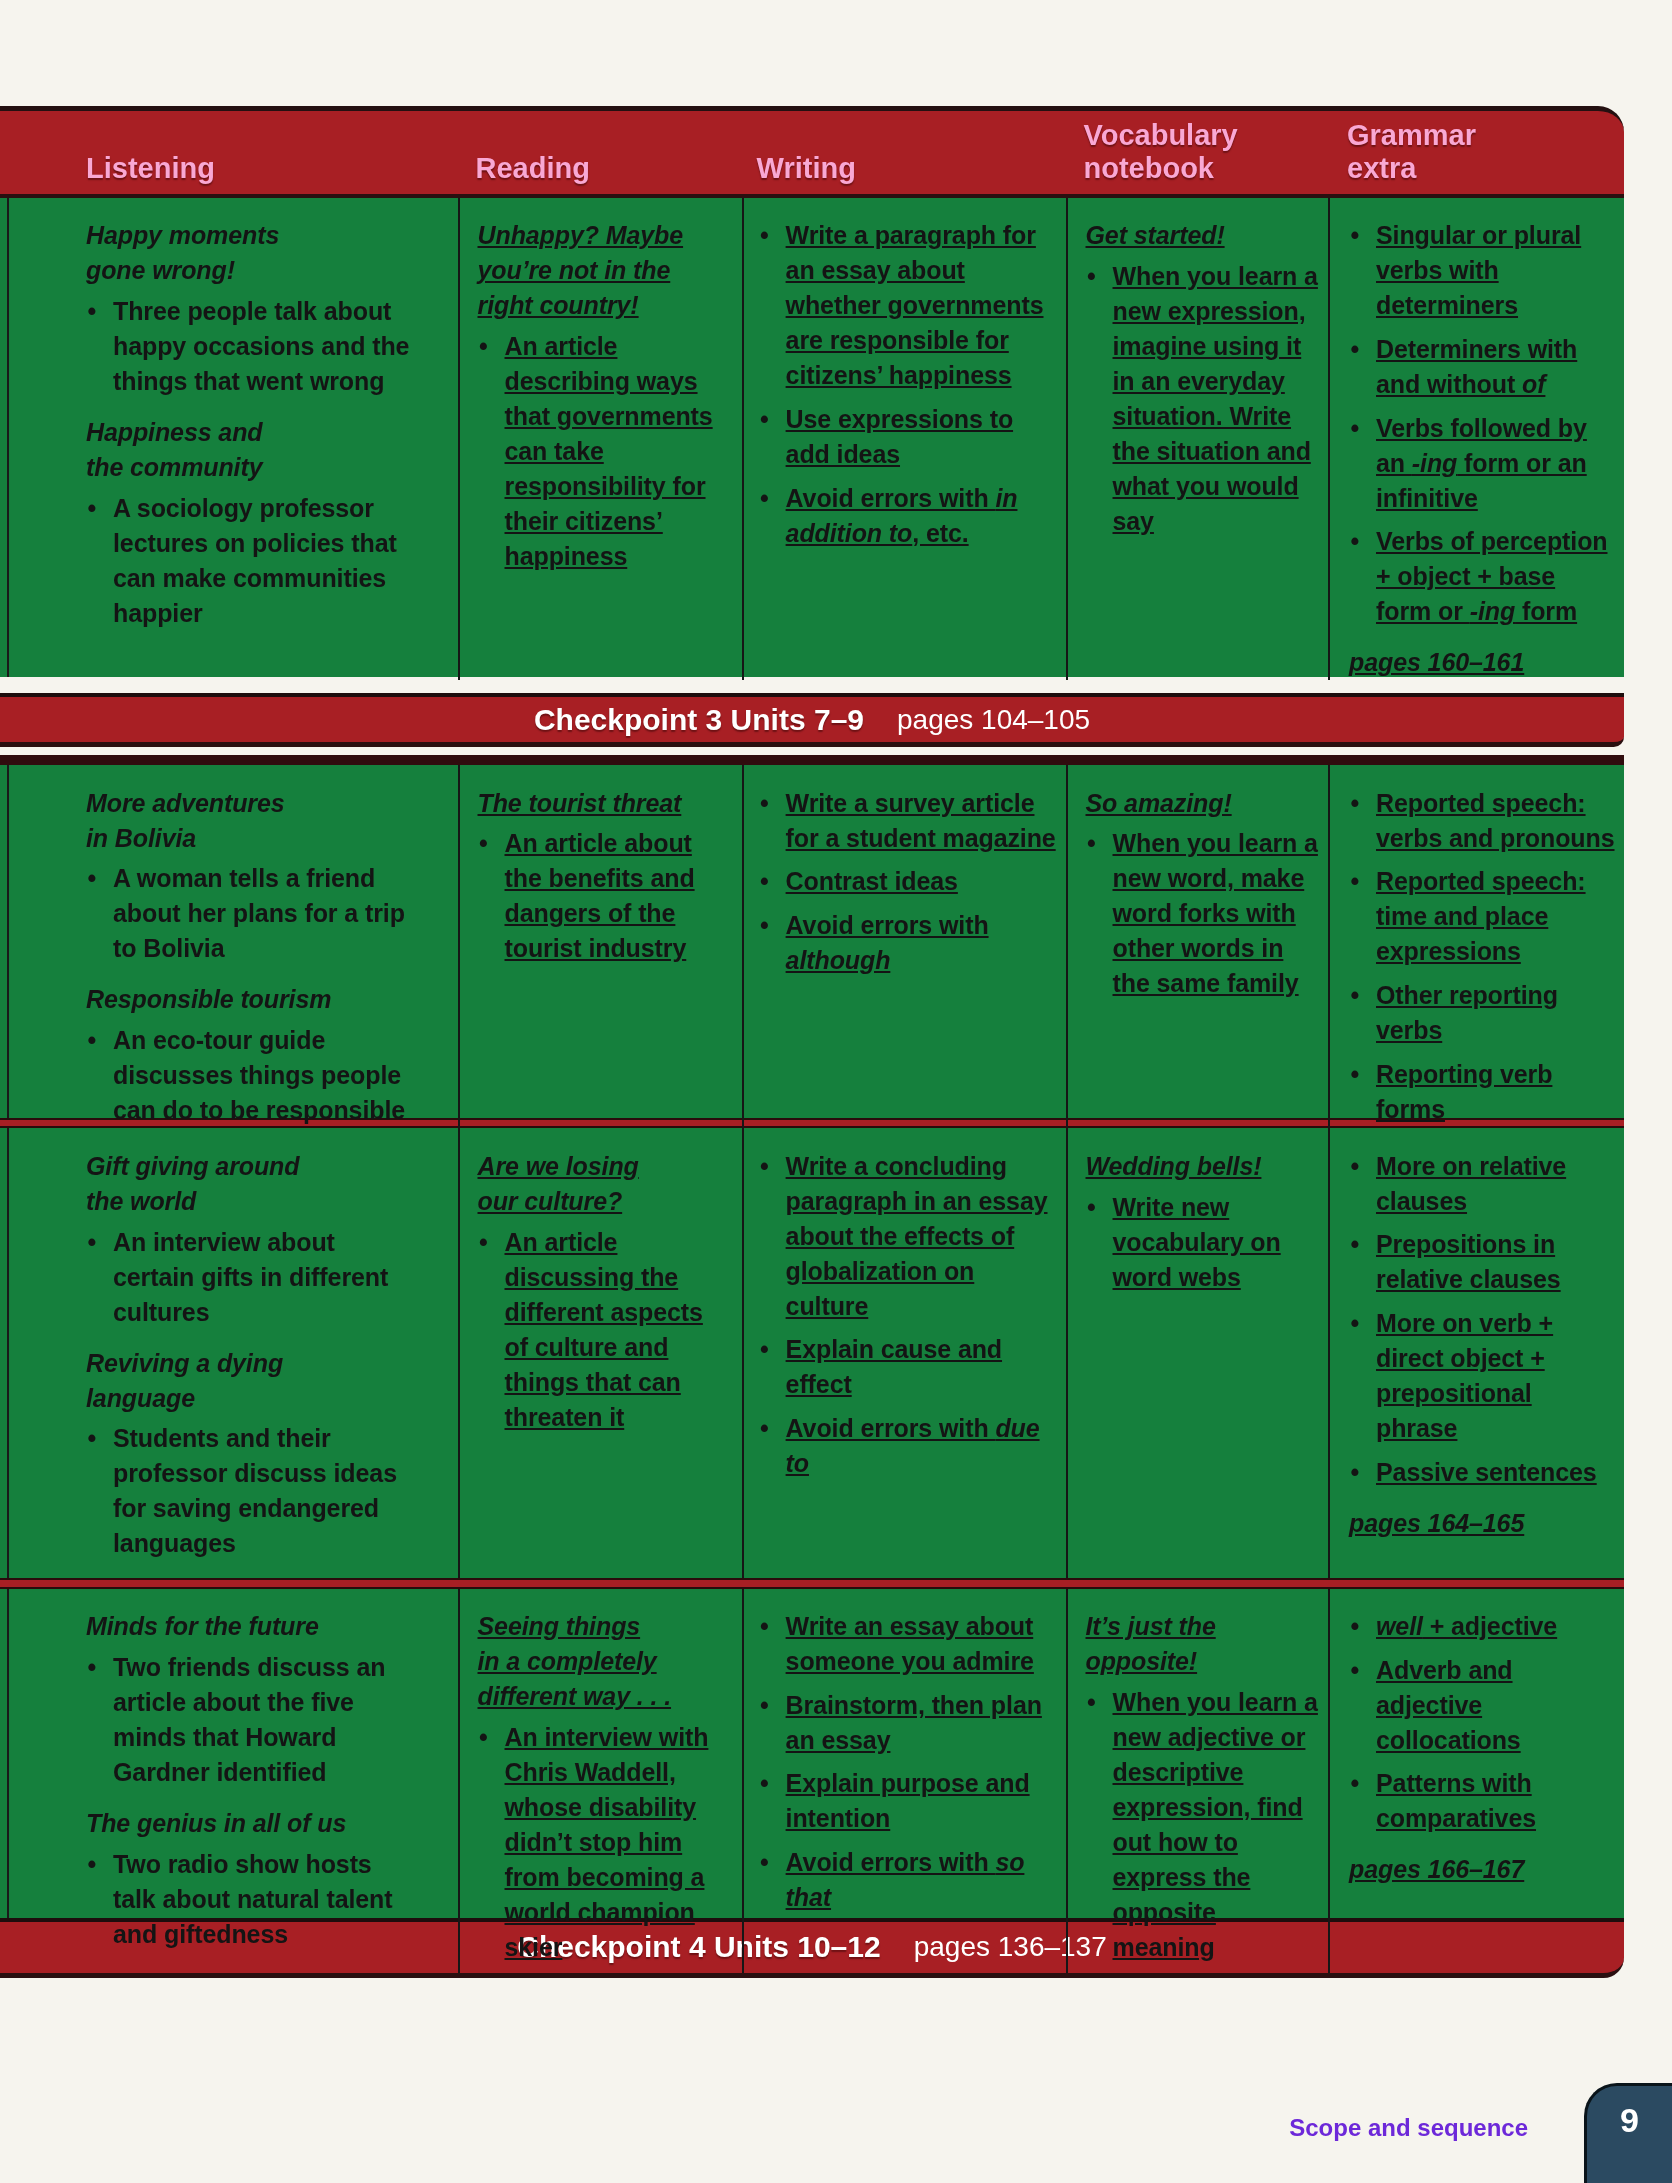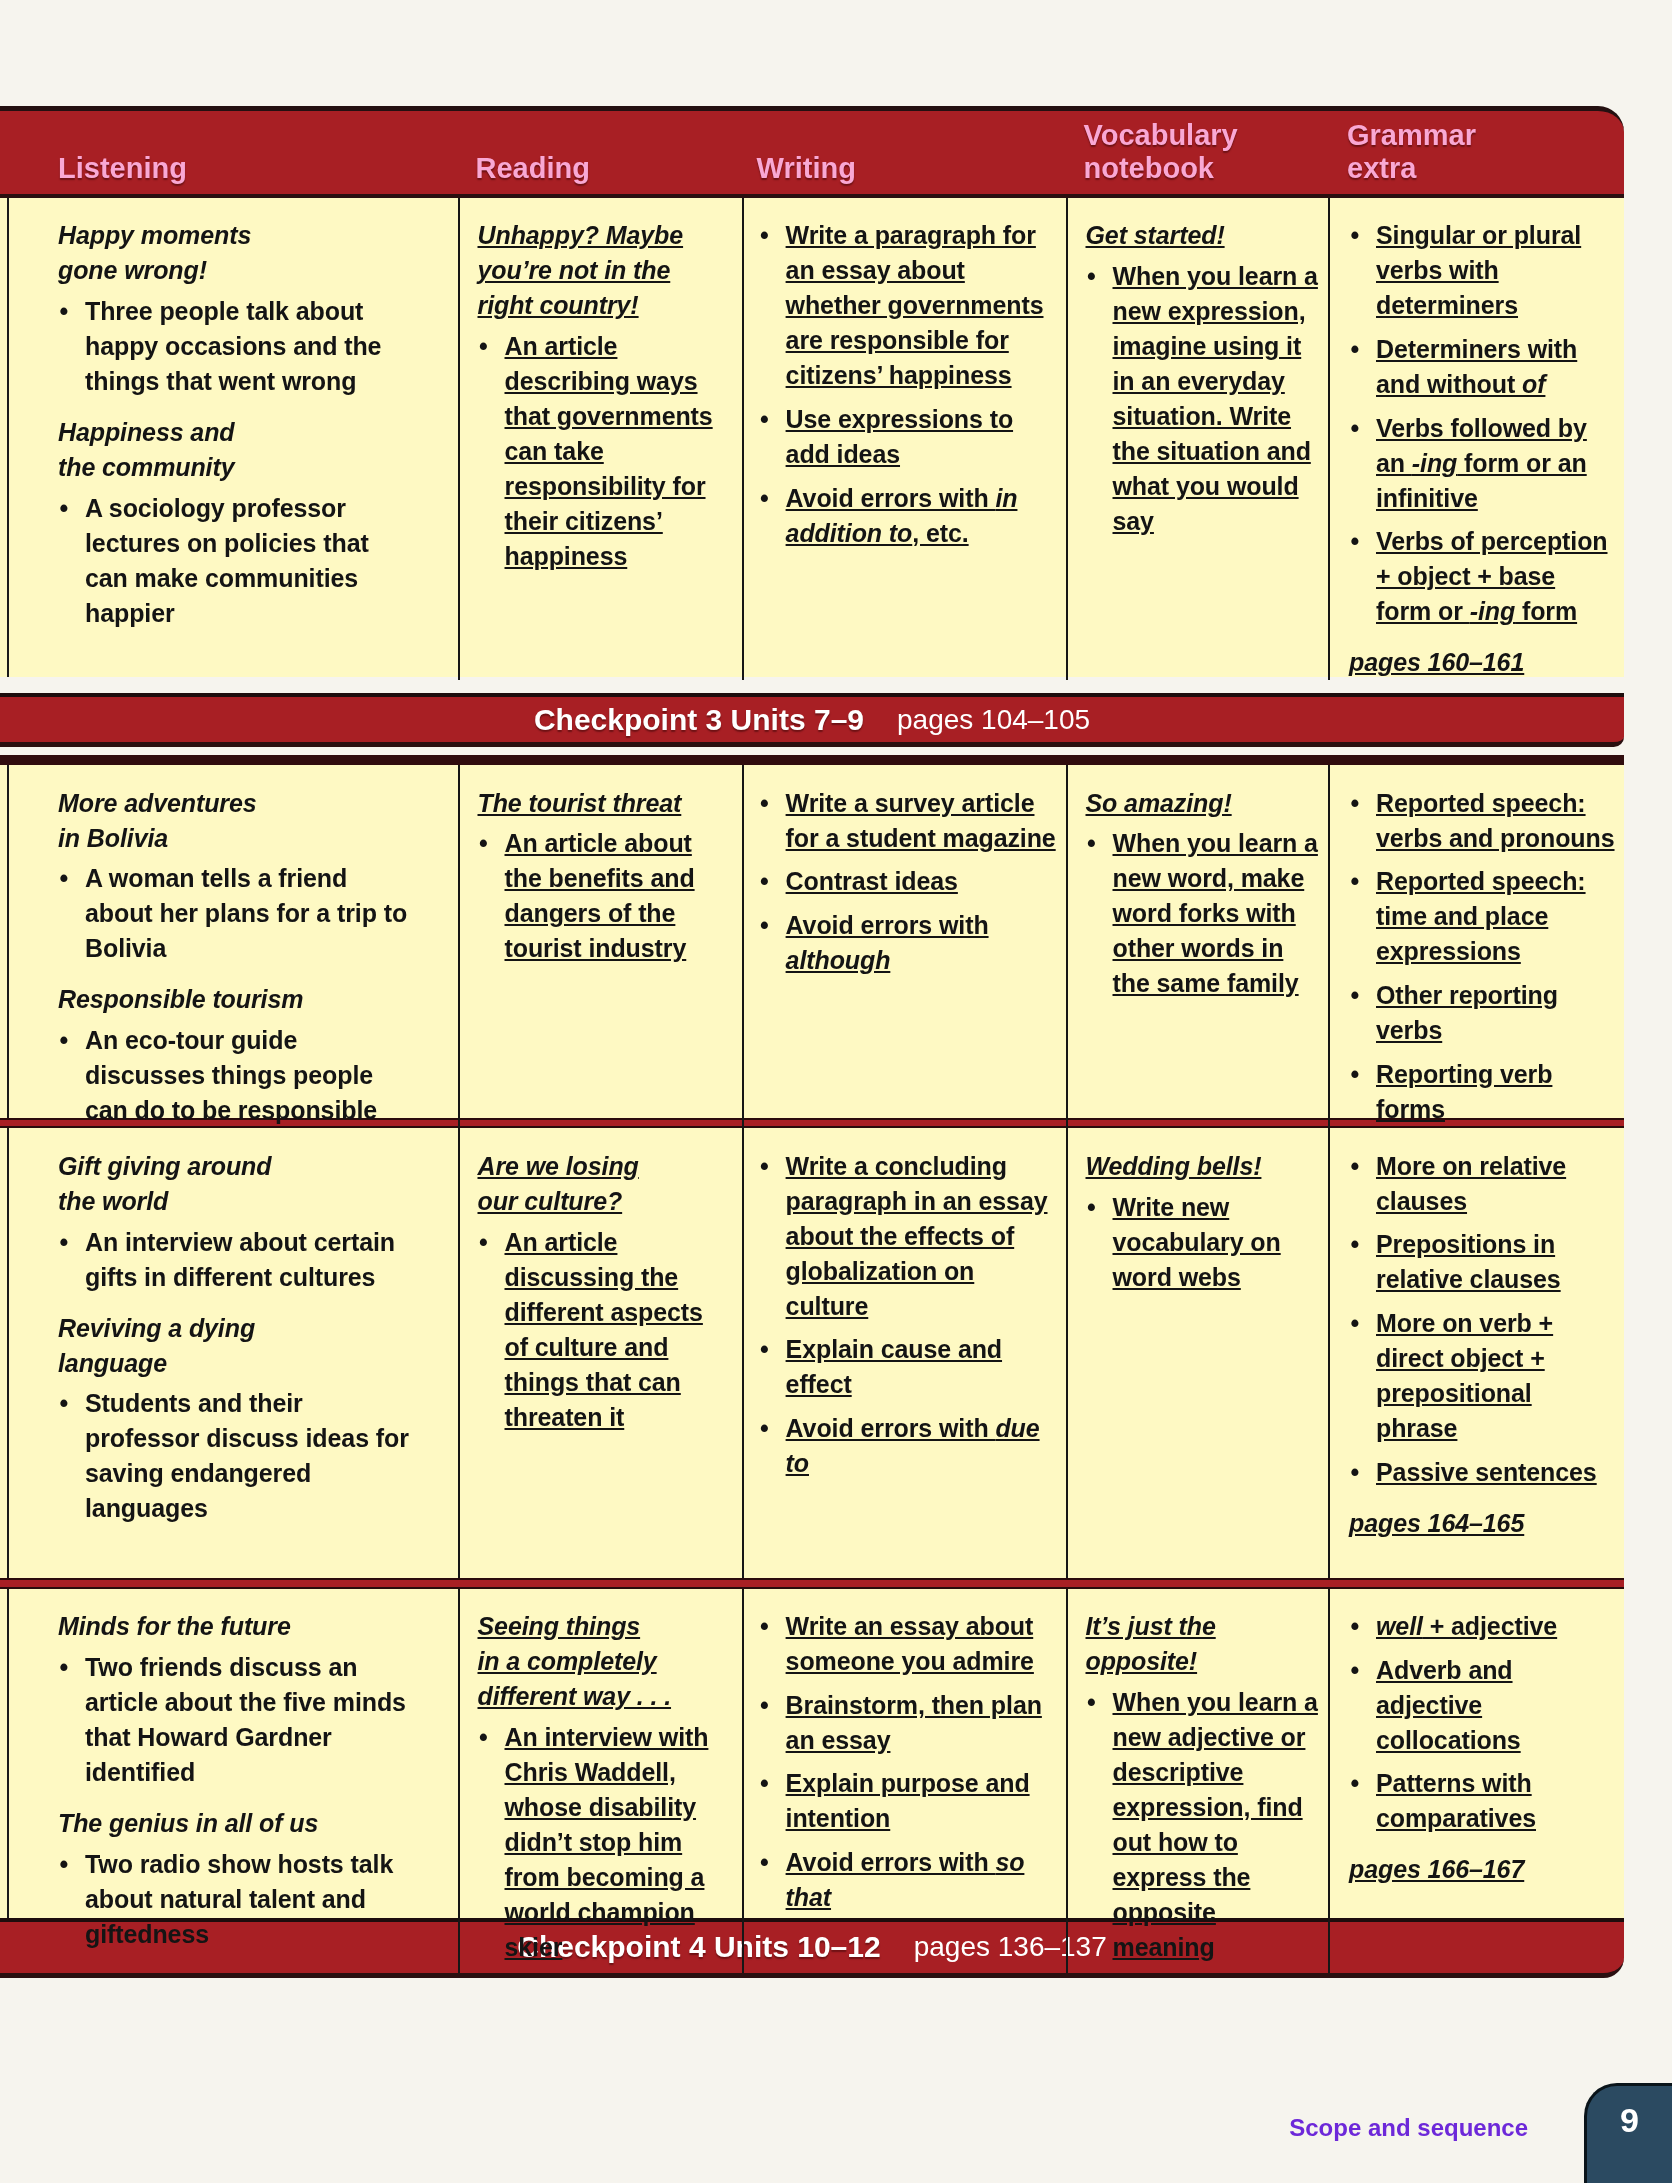--- a/index.html
+++ b/index.html
@@ -23,37 +23,37 @@
     align-items:end;
   }
   .hcell{
     color:#f9a8d4;font-weight:700;font-size:29px;line-height:33px;
     padding-bottom:8.7px;white-space:pre-line;
     text-shadow:0 1.5px 1.5px rgba(40,0,0,.45);
   }
 
   
   .tbody{
-    position:relative;background:#fef9c3;
+    position:relative;background:#15803d;
     display:grid;grid-template-columns:458px 284px 324px 262px 296px;
   }
   .tbody::before{
     content:"";position:absolute;left:6.5px;top:0;bottom:0;width:2.2px;background:#1a1a1a;
   }
   .h-r0{height:479px;}
   .h-r1{height:353px;}
   .h-r2{height:450px;}
   .h-r3{height:329px;}
 
   .cell{
     box-sizing:border-box;padding-top:20.4px;
     font-size:25px;line-height:35px;font-weight:700;letter-spacing:-0.1px;
   }
   .cell:nth-child(n+2){border-left:2.9px solid #161616;text-decoration:underline;}
-  .col0{padding-left:58px;padding-right:48px;}
+  .col0{padding-left:86px;padding-right:48px;}
   .col1{padding-left:17.5px;padding-right:28px;}
   .col2{padding-left:14.6px;padding-right:8.7px;}
   .col3{padding-left:17.5px;padding-right:4.4px;}
   .col4{padding-left:19px;padding-right:7.3px;}
 
   .item-title{font-style:italic;white-space:pre-line;margin:0 0 5.8px 0;}
   .item-title:not(:first-child){margin-top:16px;}
   .item-bullet{position:relative;padding-left:27px;margin:0 0 8.7px 0;}
   .item-bullet::before{content:"•";position:absolute;left:1.5px;top:0;}
   .item-pages{font-style:italic;margin-top:16px;}

